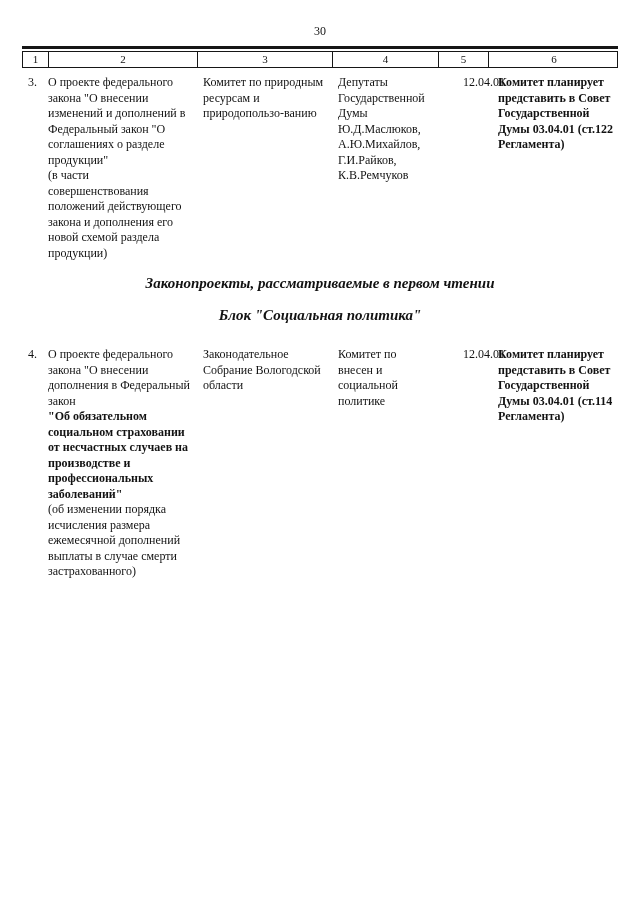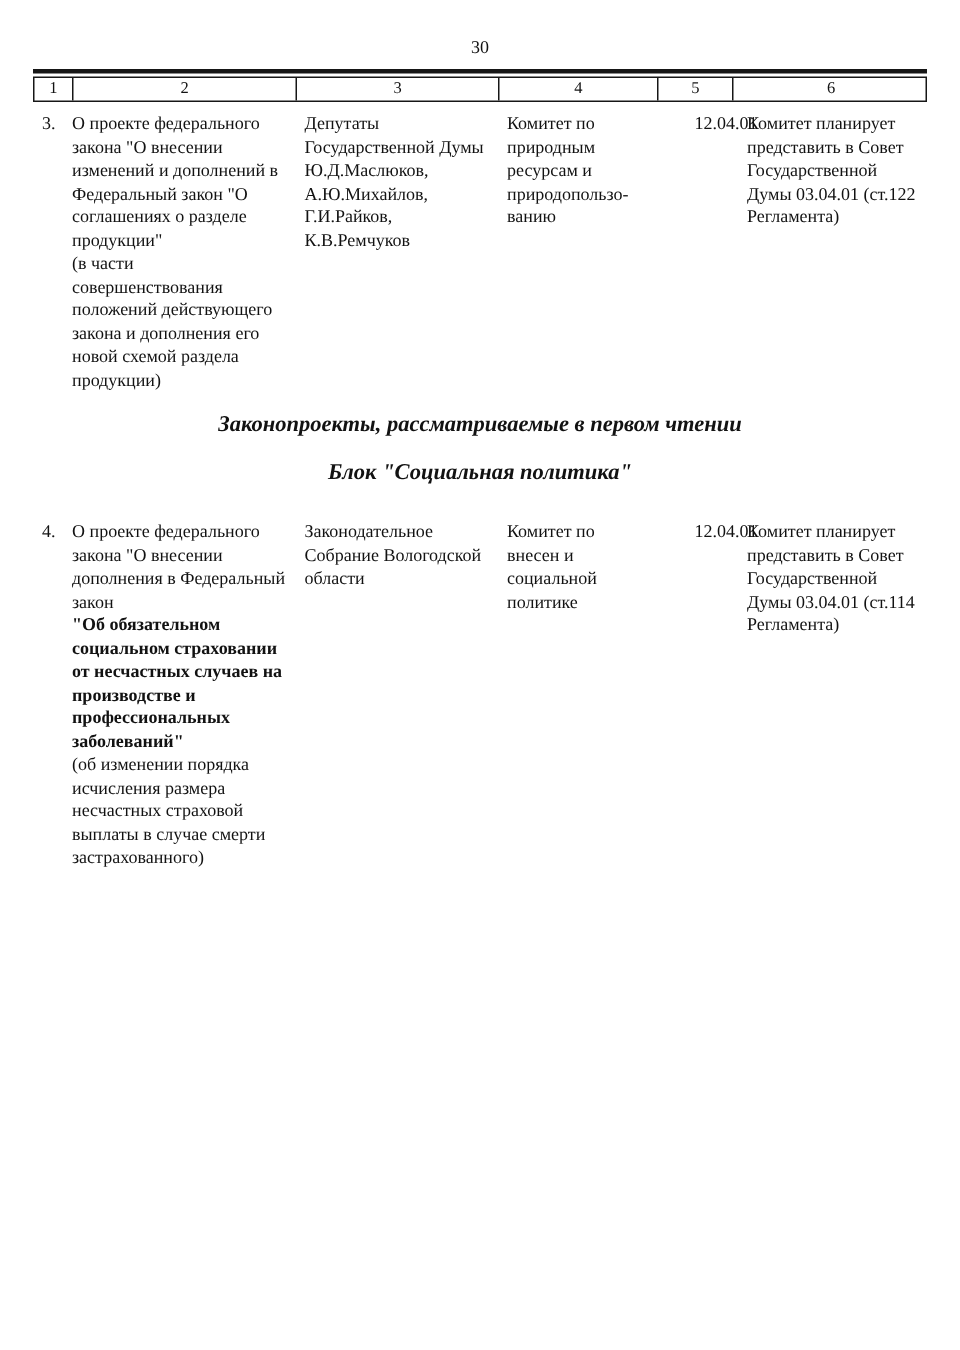--- a/index.html
+++ b/index.html
@@ -44,21 +44,21 @@
     font-size: 12px;
     line-height: 15.5px;
     margin-top: 7px;
   }
   .cell { box-sizing: border-box; }
   .cell.c1 { padding-left: 6px; }
   .cell.c2 { padding-right: 5px; }
   .cell.c3 { padding-left: 6px; padding-right: 8px; }
   .cell.c4 { padding-left: 6px; padding-right: 4px; }
   .cell.c5 { padding-left: 5px; margin-left: 20px; }
-  .cell.c6 { padding-left: 10px; padding-right: 2px; }
+  .cell.c6 { padding-left: 10px; padding-right: 2px; font-weight: bold; }
   .seg { display: block; }
   .italic { font-style: italic; }
   .bold { font-weight: bold; }
   .section-heading {
     text-align: center;
     font-weight: bold;
     font-style: italic;
     font-size: 15px;
     line-height: 16px;
   }
@@ -83,36 +83,36 @@
     <div class="th">5</div>
     <div class="th">6</div>
   </div>
 
   <div class="row grid-cols">
     <div class="cell c1">3.</div>
     <div class="cell c2">
       <span class="seg">О проекте федерального закона "О внесении изменений и дополнений в Федеральный закон "О соглашениях о разделе продукции"</span>
       <span class="seg">(в части совершенствования положений действующего закона и дополнения его новой схемой раздела продукции)</span>
     </div>
+    <div class="cell c4">Комитет по природным ресурсам и природопользо-ванию</div>
     <div class="cell c3">Депутаты Государственной Думы Ю.Д.Маслюков, А.Ю.Михайлов, Г.И.Райков, К.В.Ремчуков</div>
-    <div class="cell c4">Комитет по природным ресурсам и природопользо-ванию</div>
     <div class="cell c5">12.04.01</div>
     <div class="cell c6">Комитет планирует представить в Совет Государственной Думы 03.04.01 (ст.122 Регламента)</div>
   </div>
 
   <div class="section-heading sh1">Законопроекты, рассматриваемые в первом чтении</div>
 
   <div class="section-heading sh2">Блок "Социальная политика"</div>
 
   <div class="row row4 grid-cols">
     <div class="cell c1">4.</div>
     <div class="cell c2">
       <span class="seg">О проекте федерального закона "О внесении дополнения в Федеральный закон</span>
       <span class="seg bold">"Об обязательном социальном страховании от несчастных случаев на производстве и профессиональных заболеваний"</span>
-      <span class="seg">(об изменении порядка исчисления размера несчастных страховой выплаты в случае смерти застрахованного)</span>
+      <span class="seg">(об изменении порядка исчисления размера ежемесячной дополнений выплаты в случае смерти застрахованного)</span>
     </div>
     <div class="cell c3">Законодательное Собрание Вологодской области</div>
     <div class="cell c4">Комитет по внесен и социальной политике</div>
     <div class="cell c5">12.04.01</div>
     <div class="cell c6">Комитет планирует представить в Совет Государственной Думы 03.04.01 (ст.114 Регламента)</div>
   </div>
 
 </div>
 
 </body></html>

